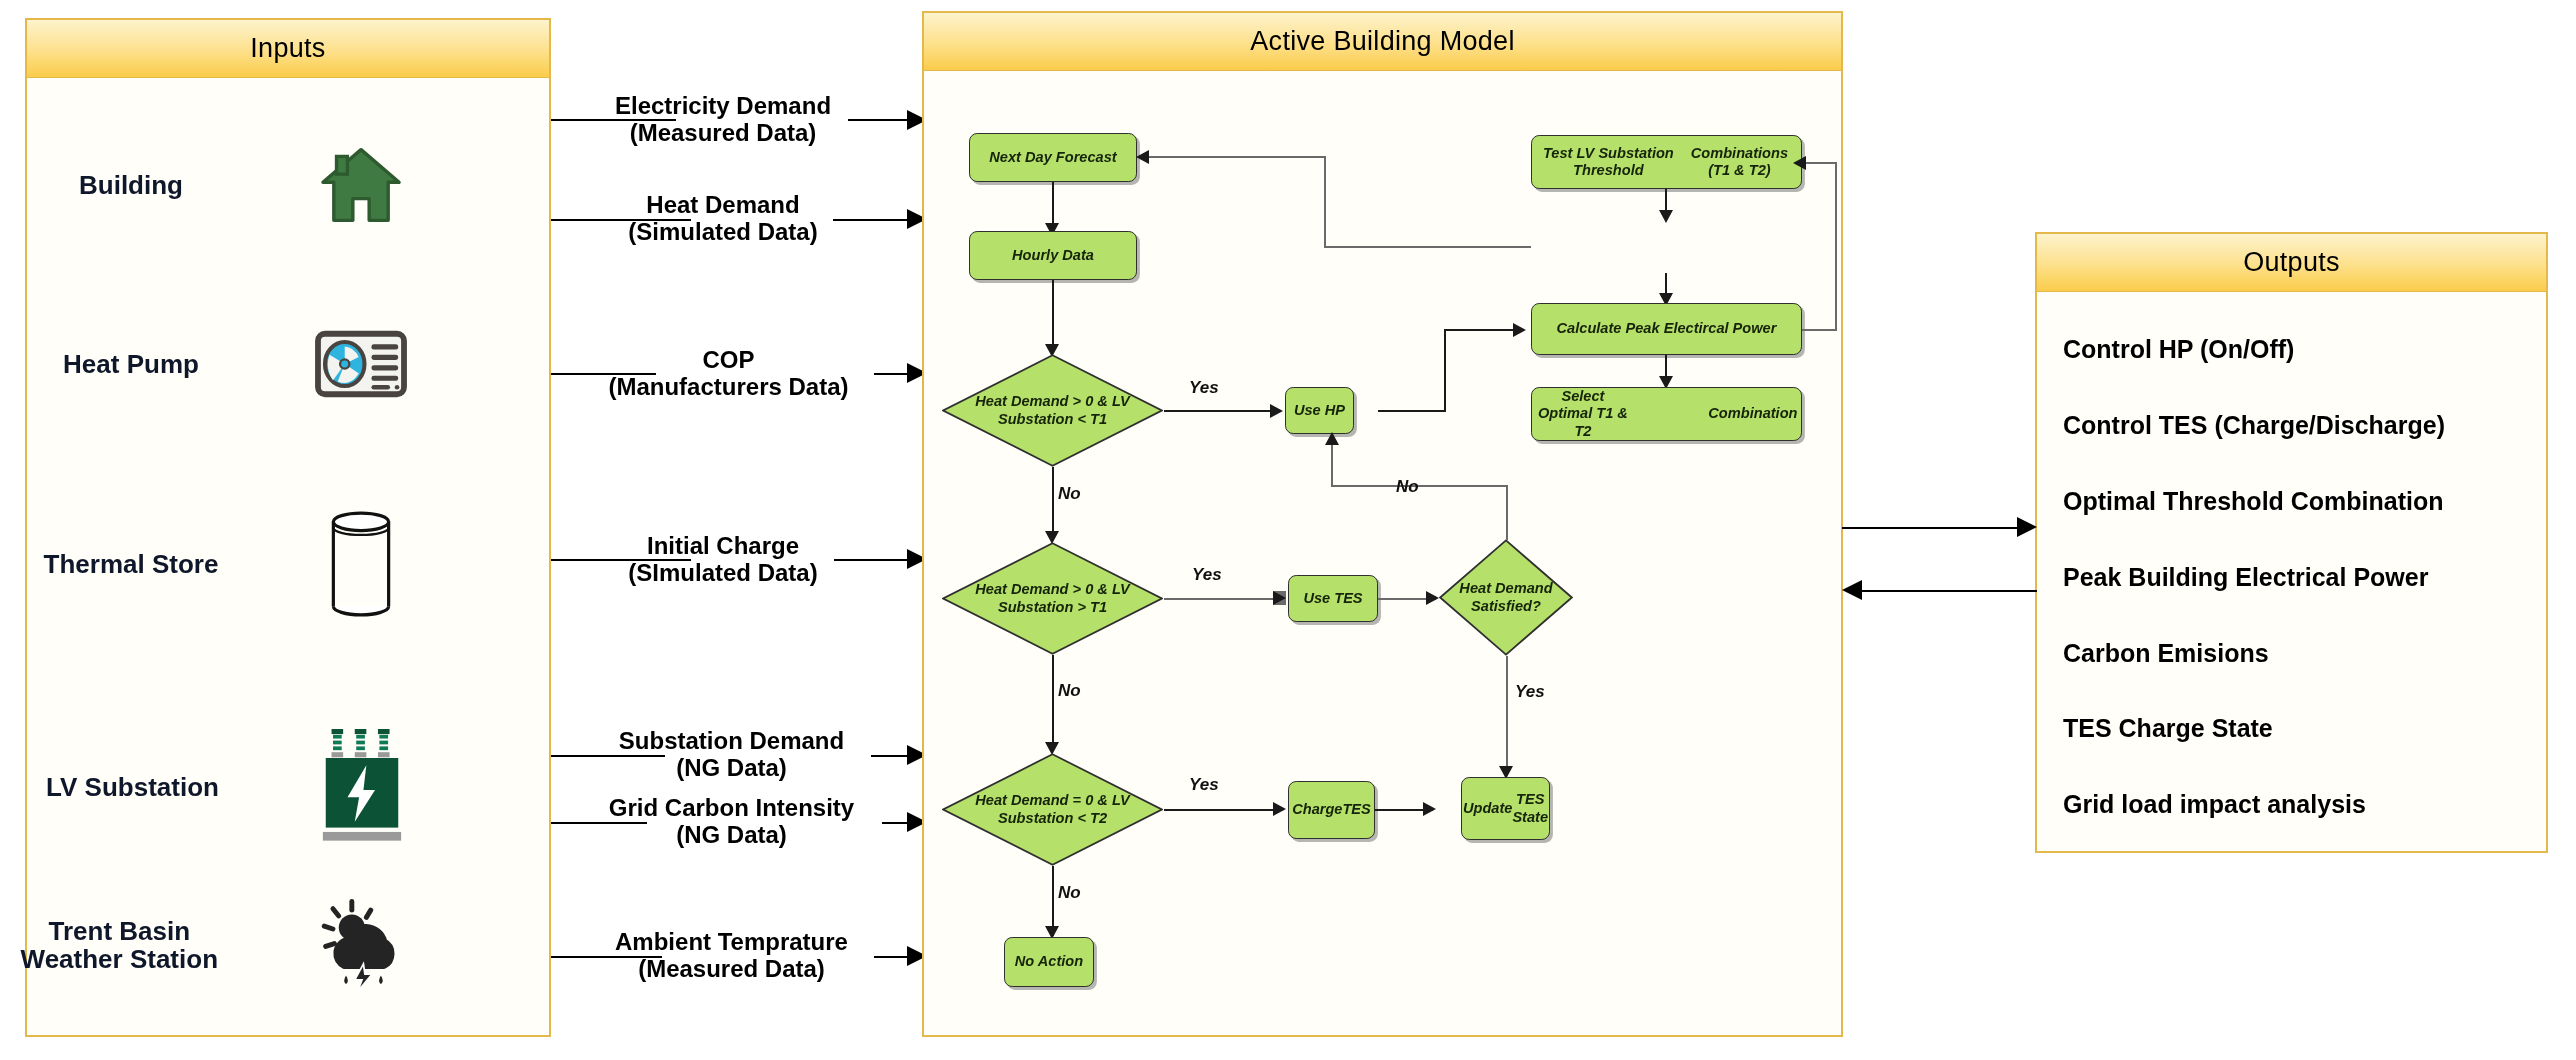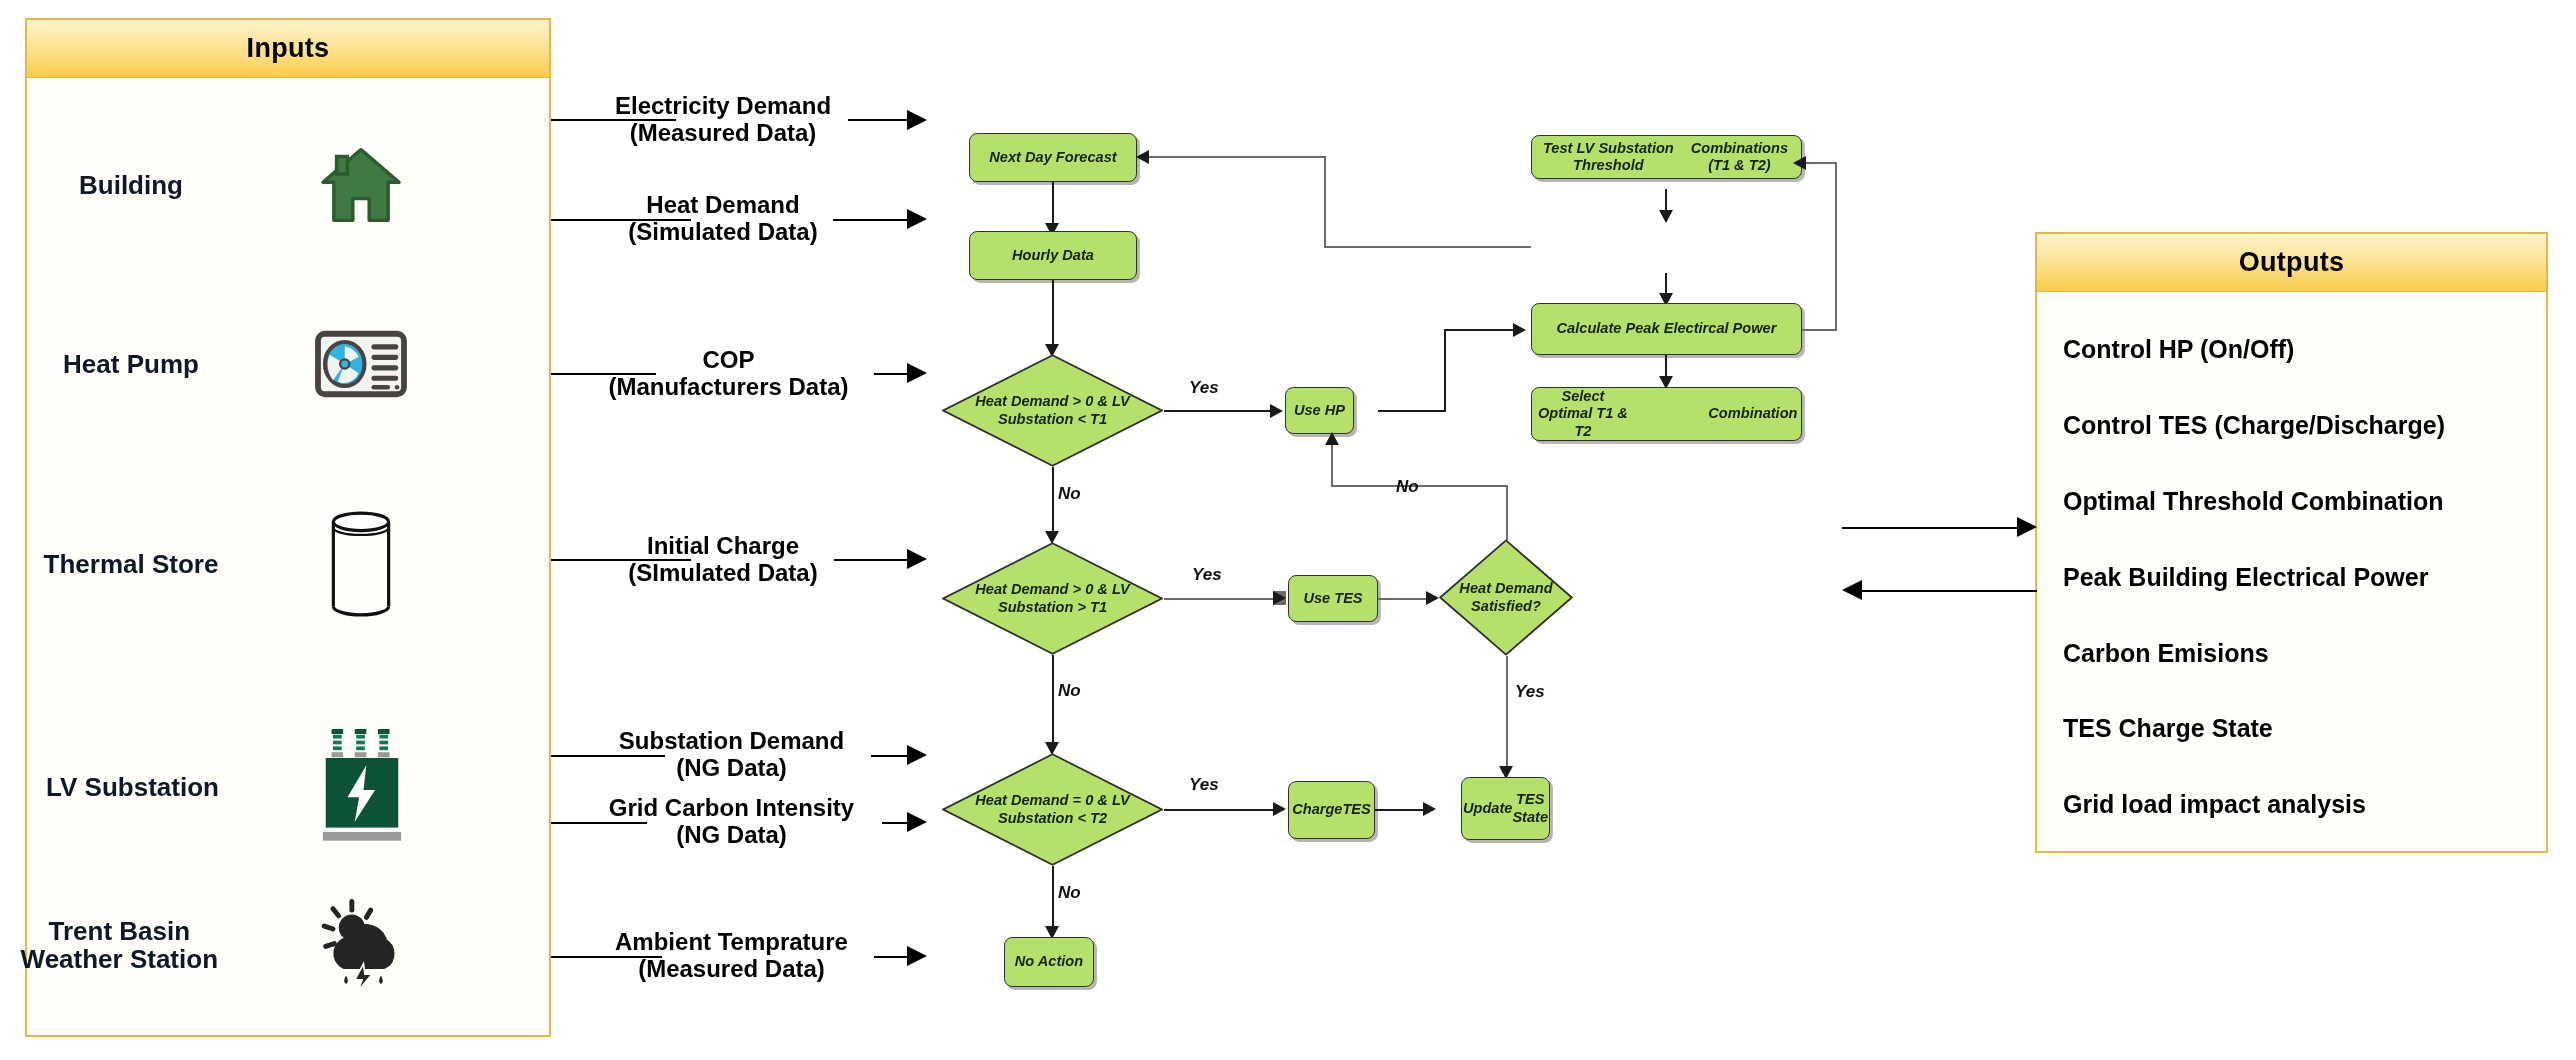--- a/index.html
+++ b/index.html
@@ -6,21 +6,21 @@
   body{width:2576px;height:1060px;position:relative;overflow:hidden;
        font-family:"Liberation Sans", sans-serif;}
   .stage{position:absolute;left:0;top:0;width:2576px;height:1060px;}
 
   
   .panel{position:absolute;border:2.3px solid #e2b94a;background:#fffef8;box-sizing:border-box;}
   .panel-title{position:absolute;left:0;top:0;right:0;height:58px;
       background:linear-gradient(180deg,#fdf3cd 0%,#fde08a 55%,#fbcc4b 100%);
       border-bottom:1.7px solid #e2b94a;
       display:flex;align-items:center;justify-content:center;
-      font-size:27px;font-weight:bold;color:#000;letter-spacing:0.3px;box-sizing:border-box;}
+      font-size:27px;font-weight:normal;color:#000;letter-spacing:0.3px;box-sizing:border-box;}
   .input-label{position:absolute;font-size:26px;font-weight:bold;color:#0f172a;
       text-align:center;line-height:1.08;transform:translateY(-50%);}
   .input-icon{position:absolute;transform:translate(-50%,-50%);}
 
   
   .flowline{position:absolute;height:0;border-top:2.9px solid #000;}
   .flowlabel{position:absolute;font-size:24px;font-weight:bold;color:#000;
       text-align:center;line-height:1.12;white-space:nowrap;}
   .arrowhead{position:absolute;width:0;height:0;
       border-top:10px solid transparent;border-bottom:10px solid transparent;
@@ -218,20 +218,23 @@
 
   <div>
     <div class="flowline" style="left:551px;top:956px;width:111px;"></div>
     <div class="flowline" style="left:874px;top:956px;width:38px;"></div>
     <div class="arrowhead" style="left:907px;top:946px;"></div>
     <div class="flowlabel" style="left:583px;top:929px;width:297px;">
       <span>Ambient Temprature</span><br><span>(Measured Data)</span>
     </div>
   </div>
 
+  <div class="panel" style="left:922px;top:10.5px;width:921px;height:1026px;">
+    <div class="panel-title">Active Building Model</div>
+  </div>
 
   <div class="node" style="left:969px;top:133px;width:168px;height:49px;">Next Day Forecast</div>
 
   <div class="conn" style="left:1052px;top:182px;width:1.7px;height:49px;"></div>
   <div class="ah down" style="left:1045px;top:223px;"></div>
 
   <div class="node" style="left:969px;top:231px;width:168px;height:49px;">Hourly Data</div>
 
   <div class="conn" style="left:1052px;top:280px;width:1.7px;height:73px;"></div>
   <div class="ah down" style="left:1045px;top:344px;"></div>
@@ -323,21 +326,21 @@
       <br>
     <span>TES State</span>
   </div>
 
   <div class="conn" style="left:1052px;top:866px;width:1.7px;height:70px;"></div>
   <div class="ah down" style="left:1045px;top:926px;"></div>
   <div class="yn" style="left:1058px;top:883px;">No</div>
 
   <div class="node" style="left:1004px;top:937px;width:90px;height:50px;">No Action</div>
 
-  <div class="node" style="left:1531px;top:135px;width:271px;height:44px;">
+  <div class="node" style="left:1531px;top:135px;width:271px;height:54px;">
     <span>Test LV Substation Threshold</span>
       <br>
     <span>Combinations (T1 &amp; T2)</span>
   </div>
 
   <div class="conn" style="left:1665px;top:189px;width:1.7px;height:30px;"></div>
   <div class="ah down" style="left:1659px;top:210px;"></div>
 
 
   <div class="conn" style="left:1665px;top:273px;width:1.7px;height:29px;"></div>

